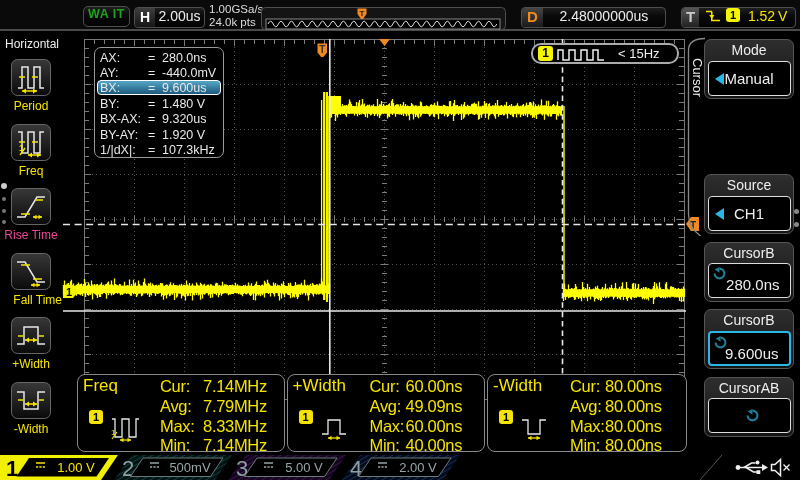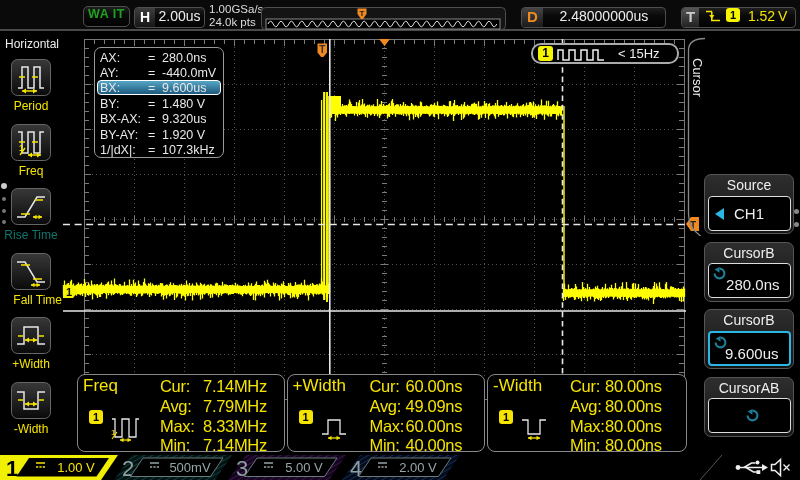--- a/index.html
+++ b/index.html
@@ -157,21 +157,21 @@
     <div class="abs" style="left:0;top:164px;width:62px;text-align:center;color:#f5e400;font-size:12px">Freq</div>
     <div class="abs" style="left:11px;top:188px">
       <svg width="40" height="37">
         <rect x="0.5" y="0.5" width="39" height="36" rx="6" fill="url(#bg)" stroke="#666"></rect>
         <path d="M6 29h8L26 9h8" stroke="#e8e8e8" stroke-width="1.5" fill="none"></path>
         <path d="M10 26h9M24 12h8" stroke="#f5e400" stroke-width="1.5" fill="none"></path>
         <path d="M22 29h9" stroke="#f5e400" stroke-width="1.5" fill="none"></path>
         <path d="M22 29l3.5 -2.3v4.6zM31 29l-3.5 -2.3v4.6z" fill="#f5e400"></path>
       </svg>
     </div>
-    <div class="abs" style="left:0;top:228px;width:62px;text-align:center;color:#0f766e;font-size:12px">Rise Time</div>
+    <div class="abs" style="left:0;top:228px;width:62px;text-align:center;color:#ec4899;font-size:12px">Rise Time</div>
     <div class="abs" style="left:11px;top:253px">
       <svg width="40" height="37">
         <rect x="0.5" y="0.5" width="39" height="36" rx="6" fill="url(#bg)" stroke="#666"></rect>
         <path d="M6 9h8l12 20h8" stroke="#e8e8e8" stroke-width="1.5" fill="none"></path>
         <path d="M10 12h9M22 26h9" stroke="#f5e400" stroke-width="1.5" fill="none"></path>
         <path d="M20 32h9" stroke="#f5e400" stroke-width="1.5" fill="none"></path>
         <path d="M20 32l3.5 -2.3v4.6zM29 32l-3.5 -2.3v4.6z" fill="#f5e400"></path>
       </svg>
     </div>
     <div class="abs" style="left:0;top:293px;width:62px;text-align:right;color:#f5e400;font-size:12px">Fall Time</div>
@@ -192,20 +192,29 @@
         <path d="M7 18h5M28 18h5" stroke="#f5e400" stroke-width="1.5" fill="none"></path>
         <path d="M14 22h12" stroke="#f5e400" stroke-width="1.5" fill="none"></path>
         <path d="M14 22l4 -2.5v5zM26 22l-4 -2.5v5z" fill="#f5e400"></path>
       </svg>
     </div>
     <div class="abs" style="left:0;top:422px;width:62px;text-align:center;color:#f5e400;font-size:12px">-Width</div>
     <div class="abs" style="left:1.0px;top:183.0px;width:6px;height:6px;border-radius:50%;background:#ccc"></div>
     <div class="abs" style="left:1.8px;top:196.8px;width:4.4px;height:4.4px;border-radius:50%;background:#777"></div>
     <div class="abs" style="left:1.8px;top:208.8px;width:4.4px;height:4.4px;border-radius:50%;background:#777"></div>
     <div class="abs" style="left:1.8px;top:219.8px;width:4.4px;height:4.4px;border-radius:50%;background:#777"></div>
+<div class="abs msec" style="top:39px">
+      <div class="mtitle">Mode</div>
+      <div class="mbox" style="border:1.2px solid #ddd">
+        <svg width="9" height="12" style="position:absolute;left:6px;top:11px">
+          <path d="M9 0v12L0 6z" fill="#2bb7e5"></path>
+        </svg>
+        <div class="mtext">Manual</div>
+      </div>
+    </div>
     <div class="abs msec" style="top:174px">
       <div class="mtitle">Source</div>
       <div class="mbox" style="border:1.2px solid #ddd">
         <svg width="9" height="12" style="position:absolute;left:6px;top:11px">
           <path d="M9 0v12L0 6z" fill="#2bb7e5"></path>
         </svg>
         <div class="mtext">CH1</div>
       </div>
     </div>
     <div class="abs msec" style="top:241.5px">

